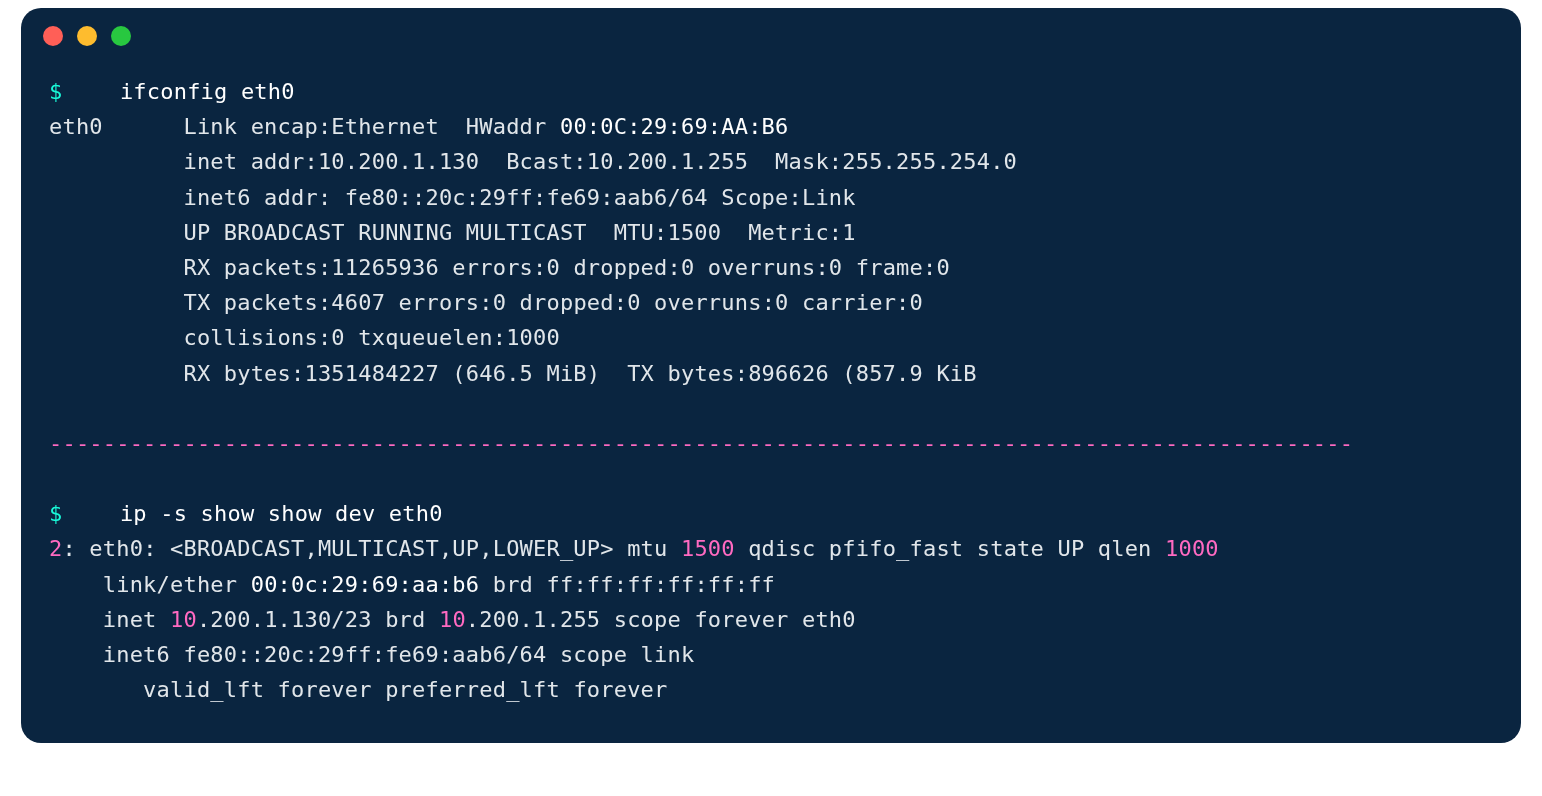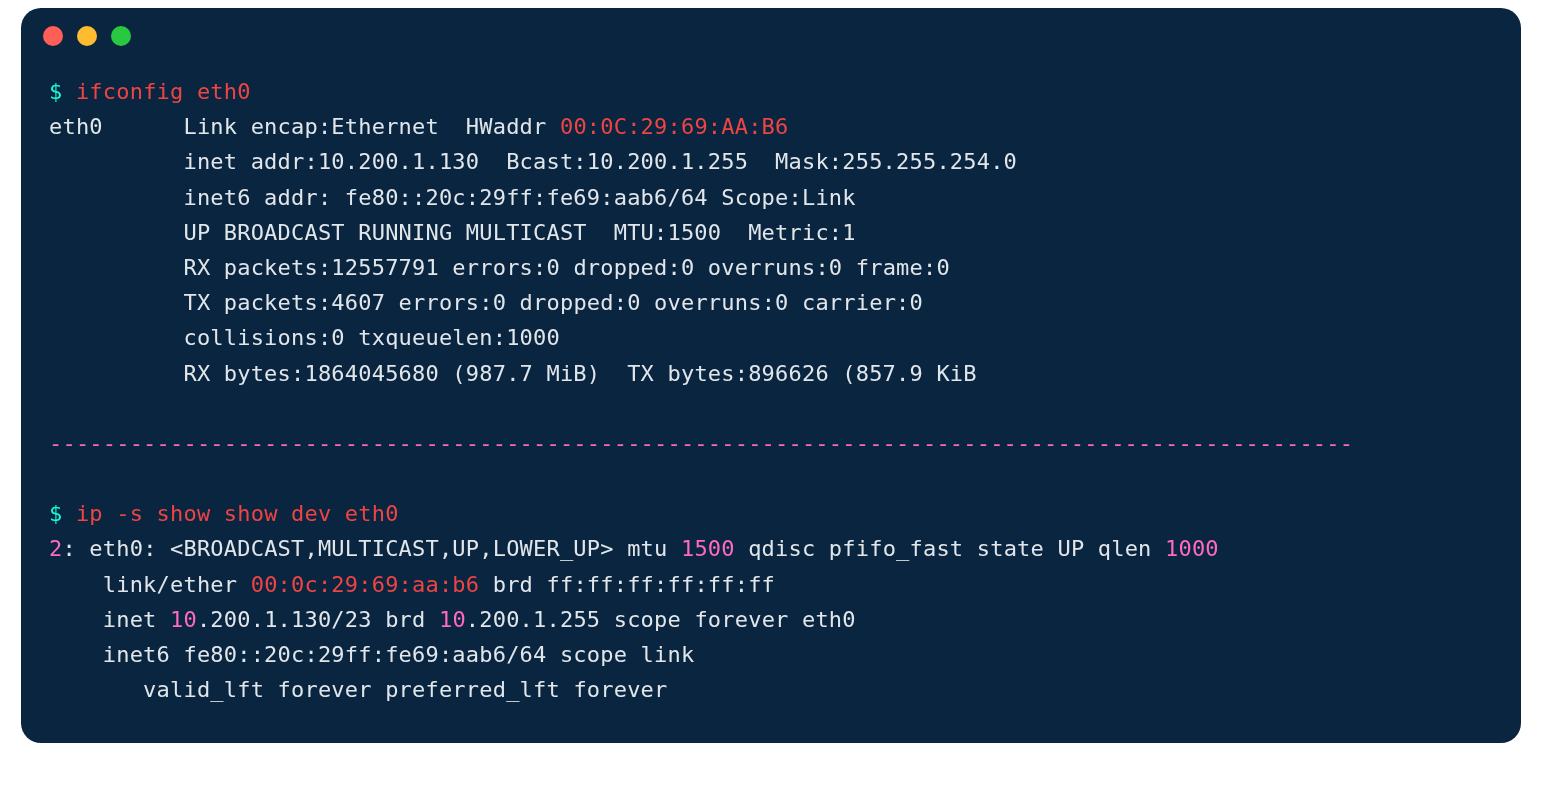--- a/index.html
+++ b/index.html
@@ -36,23 +36,23 @@
   .dot.green { background: #28c840; }
   .term-body {
     padding: 28px 28px 16px 28px;
     font-size: 22px;
     line-height: 1.6;
     white-space: pre;
     color: #e1e6ea;
     letter-spacing: 0.2px;
   }
   .prompt { color: #19f9d8; }
-  .cmd { color: #ef4444; }
+  .cmd { color: #ffffff; margin-left: 44px; }
   .num { color: #ff6ac1; }
-  .mac { color: #ef4444; }
+  .mac { color: #ffffff; }
   .sep { color: #ff6ac1; }
   .txt { color: #e1e6ea; }
   .watermark {
     position: absolute;
     right: 10px;
     bottom: -2px;
     transform: translateY(100%);
     color: #b5b9bc;
     font-family: -apple-system, Arial, sans-serif;
     font-size: 17px;
@@ -67,24 +67,24 @@
     <div class="dot red"></div>
     <div class="dot yellow"></div>
     <div class="dot green"></div>
   </div>
 
   <div class="term-body"><span class="prompt">$</span> <span class="cmd">ifconfig eth0</span>
 <span class="txt">eth0</span>      Link encap:<span>Ethernet</span>  HWaddr <span class="mac">00:0C:29:69:AA:B6</span>
           inet addr:<span>10.200.1.130</span>  Bcast:<span>10.200.1.255</span>  Mask:<span>255.255.254.0</span>
           inet6 addr: <span>fe80::20c:29ff:fe69:aab6/64</span> Scope:<span>Link</span>
           <span>UP BROADCAST RUNNING MULTICAST</span>  MTU:<span>1500</span>  Metric:<span>1</span>
-          RX packets:<span>12557791</span> errors:<span>0</span> dropped:<span>0</span> overruns:<span>0</span> frame:<span>0</span>
+          RX packets:<span>11265936</span> errors:<span>0</span> dropped:<span>0</span> overruns:<span>0</span> frame:<span>0</span>
           TX packets:<span>4607</span> errors:<span>0</span> dropped:<span>0</span> overruns:<span>0</span> carrier:<span>0</span>
           collisions:<span>0</span> txqueuelen:<span>1000</span>
-          RX bytes:<span>1864045680</span> (<span>987.7 MiB</span>)  TX bytes:<span>896626</span> (<span>857.9 KiB</span>
+          RX bytes:<span>1351484227</span> (<span>646.5 MiB</span>)  TX bytes:<span>896626</span> (<span>857.9 KiB</span>
 
 <span class="sep">-------------------------------------------------------------------------------------------------</span>
 
 <span class="prompt">$</span> <span class="cmd">ip -s show show dev eth0</span>
 <span class="num">2</span>: <span>eth0</span>: <span>&lt;BROADCAST,MULTICAST,UP,LOWER_UP&gt;</span> mtu <span class="num">1500</span> qdisc <span>pfifo_fast</span> state <span>UP</span> qlen <span class="num">1000</span>
     link/ether <span class="mac">00:0c:29:69:aa:b6</span> brd <span>ff:ff:ff:ff:ff:ff</span>
     inet <span class="num">10</span><span>.200.1.130/23</span> brd <span class="num">10</span><span>.200.1.255</span> scope <span>forever</span> <span>eth0</span>
     inet6 <span>fe80::20c:29ff:fe69:aab6/64</span> scope <span>link</span>
        valid_lft <span>forever</span> preferred_lft <span>forever</span></div>
 

